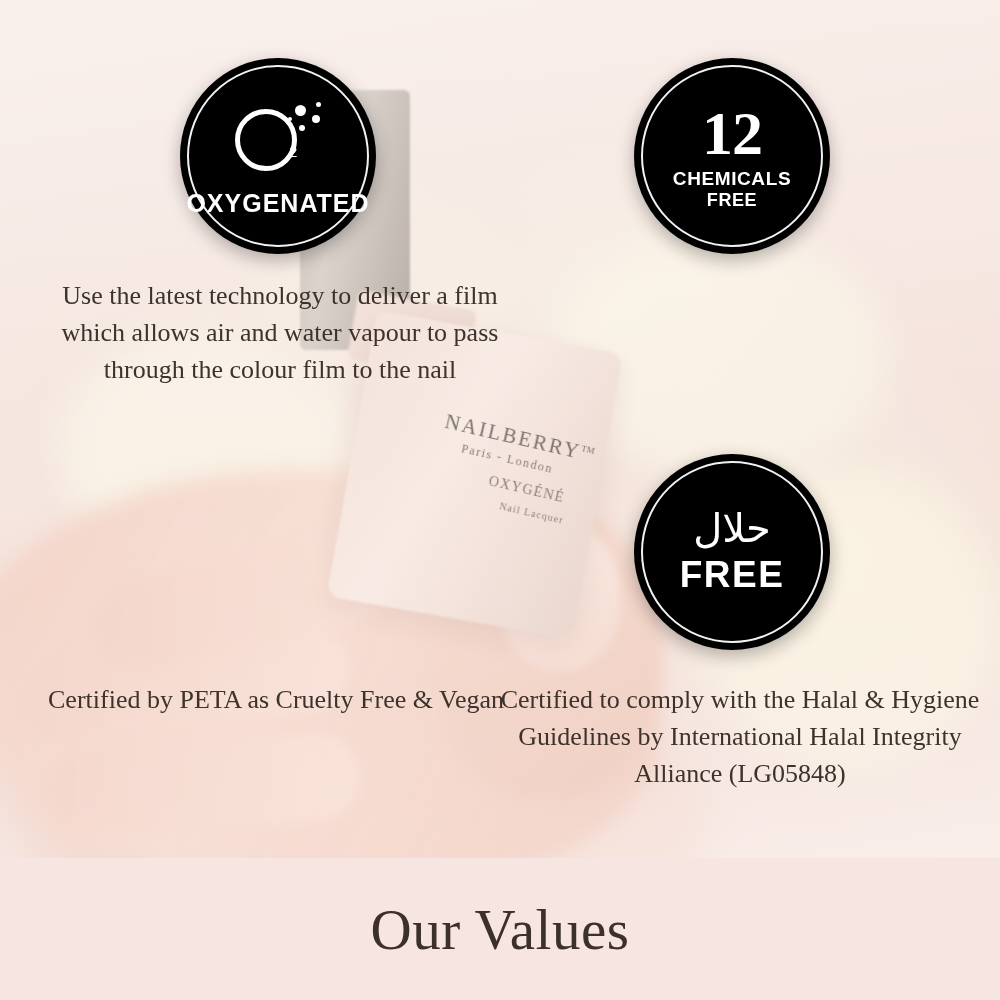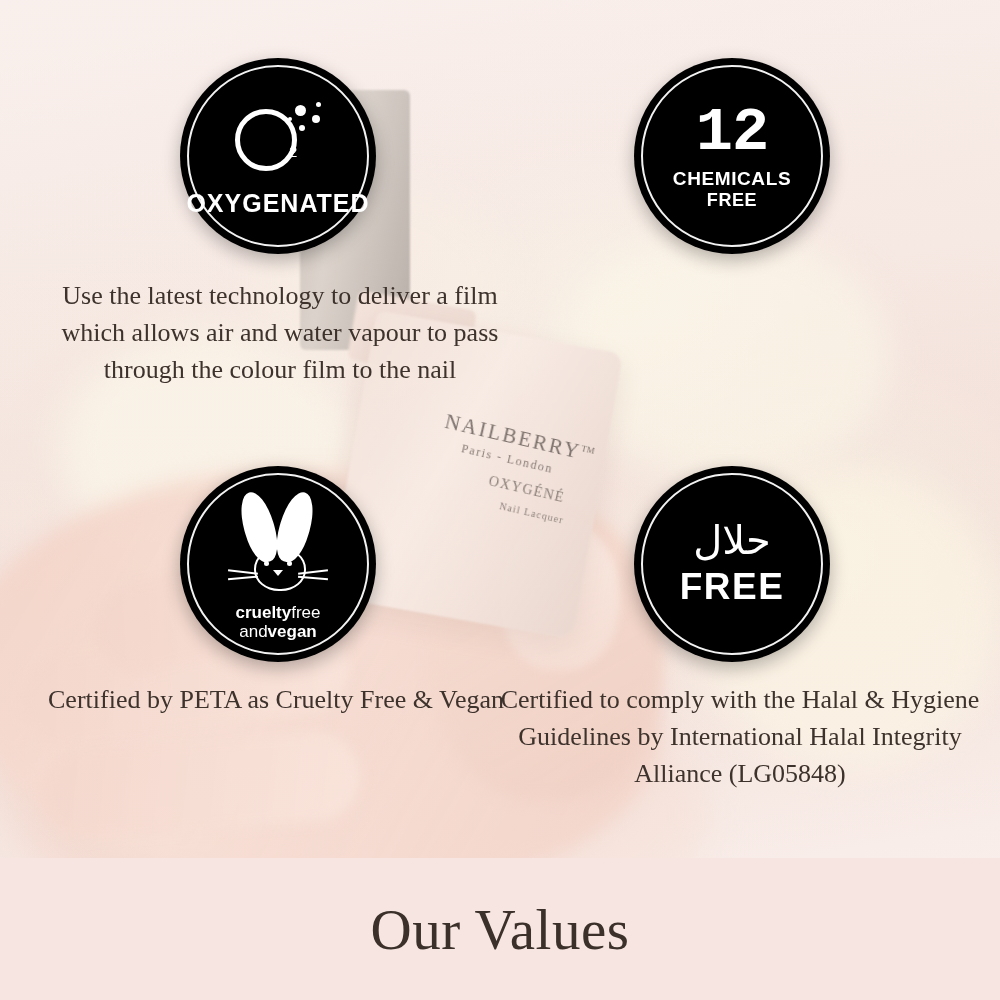--- a/index.html
+++ b/index.html
@@ -169,21 +169,21 @@
     position: absolute;
     inset: 7px;
     border: 2px solid rgba(255,255,255,0.95);
     border-radius: 50%;
     pointer-events: none;
   }
 
   .badge-oxy   { left: 180px; top: 58px;  width: 196px; height: 196px; }
   .badge-12    { left: 634px; top: 58px;  width: 196px; height: 196px; }
   .badge-cf    { left: 180px; top: 466px; width: 196px; height: 196px; }
-  .badge-halal { left: 634px; top: 466px; width: 196px; height: 196px; }
+  .badge-halal { left: 634px; top: 454px; width: 196px; height: 196px; }
 
   
   .o2-wrap { position: relative; width: 130px; height: 86px; margin-top: 6px; }
   .o2-ring {
     position: absolute; left: 22px; top: 8px;
     width: 52px; height: 52px;
     border: 5px solid #fff;
     border-radius: 50%;
   }
   .o2-sub {
@@ -201,21 +201,21 @@
   .badge-word {
     font-family: "Liberation Sans", sans-serif;
     font-weight: bold;
     letter-spacing: 1px;
     font-size: 25px;
     color: #fff;
     margin-top: 2px;
   }
 
   .num-12 {
-    font-family: Liberation Mono, monospace;
+    font-family: Liberation Serif, serif;
     font-weight: bold;
     font-size: 62px;
     line-height: 1;
     letter-spacing: -1px;
     color: #fff;
     margin-bottom: 4px;
   }
   .chem-line {
     font-family: "Liberation Sans", sans-serif;
     font-weight: bold;
@@ -364,39 +364,20 @@
     </div>
     <div class="caption cap-oxy">Use the latest technology to deliver a film which allows air and water vapour to pass through the colour film to the nail</div>
 
     <div class="badge badge-12">
       <div class="ring"></div>
       <div class="num-12">12</div>
       <div class="chem-line">CHEMICALS</div>
       <div class="chem-line small">FREE</div>
     </div>
 
-    <div class="badge badge-cf">
-      <div class="ring"></div>
-      <div class="bunny">
-        <div class="ear ear-l"></div>
-        <div class="ear ear-r"></div>
-        <div class="head"></div>
-        <div class="eye eye-l"></div>
-        <div class="eye eye-r"></div>
-        <div class="nose"></div>
-        <div class="whisker w1"></div>
-        <div class="whisker w2"></div>
-        <div class="whisker w3"></div>
-        <div class="whisker w4"></div>
-      </div>
-      <div class="cf-text">
-        <div><b>cruelty</b><span class="light">free</span></div>
-        <div><span class="light">and</span><b>vegan</b></div>
-      </div>
-    </div>
     <div class="caption cap-cf">Certified by PETA as Cruelty Free &amp; Vegan</div>
 
     <div class="badge badge-halal">
       <div class="ring"></div>
       <div class="halal-ar">حلال</div>
       <div class="halal-word">FREE</div>
     </div>
     <div class="caption cap-halal">Certified to comply with the Halal &amp; Hygiene Guidelines by International Halal Integrity Alliance (LG05848)</div>
 
   </div>

